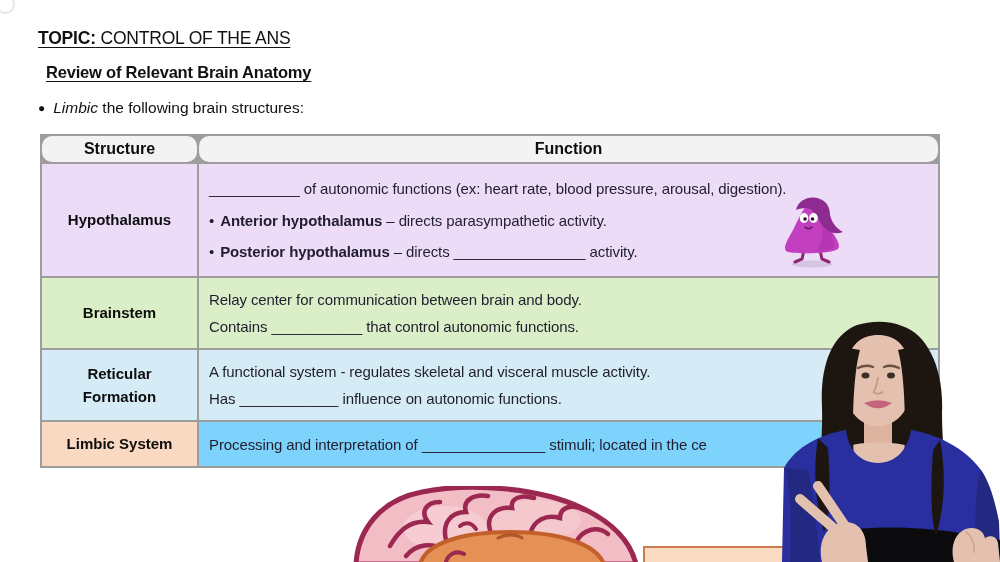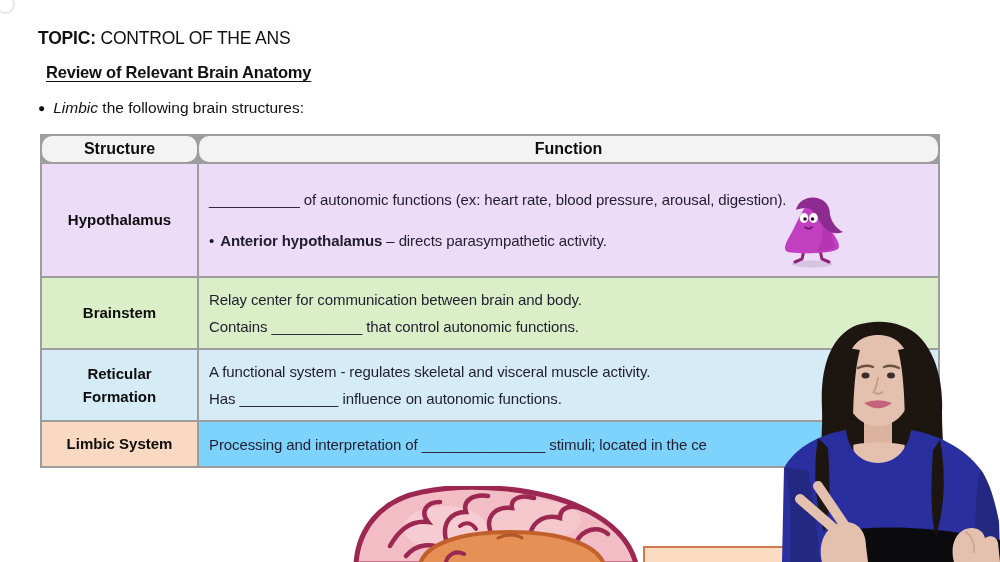--- a/index.html
+++ b/index.html
@@ -3,21 +3,21 @@
 <meta charset="utf-8">
 <style>
   html,body{margin:0;padding:0;}
   #stage{
     position:relative;width:1000px;height:562px;background:#ffffff;
     overflow:hidden;font-family:"Liberation Sans",sans-serif;
   }
   
   .hdr{position:absolute;left:38px;color:#111;white-space:nowrap;}
   #topic-line{top:28px;font-size:17.5px;letter-spacing:-0.2px;}
-  #topic-line .und{text-underline-offset:3px;}
+  #topic-line .und{text-decoration:underline;text-underline-offset:3px;}
   #topic-line .lbl{font-weight:bold;}
   #section-line{top:63px;font-size:16.5px;font-weight:bold;text-decoration:underline;text-underline-offset:3px;letter-spacing:-0.2px;margin-left:8px;}
   #recall-line{top:99px;font-size:15.5px;}
   #recall-line .blt{font-size:12px;vertical-align:1px;margin-right:8px;}
   #recall-line .ital{font-style:italic;}
   
   #anatomy-table{
     position:absolute;left:40px;top:134px;width:896px;
     display:grid;grid-template-columns:155px 1fr;
     grid-template-rows:26px 112px 70px 70px 44px;
@@ -55,20 +55,23 @@
 
   <div id="anatomy-table">
     <div class="cell th">Structure</div>
     <div class="cell th">Function</div>
 
     <div class="cell struct" style="background-color: rgb(236, 220, 248);">Hypothalamus</div>
     <div class="cell func" style="background-color: rgb(236, 220, 248);">
       <div class="line">___________ of autonomic functions (ex: heart rate, blood pressure, arousal, digestion).</div>
       <div class="line">
         <span class="blt">•</span><span class="b">Anterior hypothalamus</span><span> – directs parasympathetic activity.</span>
+      </div>
+      <div class="line">
+        <span class="blt">•</span><span class="b">Posterior hypothalamus</span><span> – directs ________________ activity.</span>
       </div>
     </div>
 
     <div class="cell struct" style="background-color: rgb(218, 239, 200);">Brainstem</div>
     <div class="cell func" style="background-color: rgb(218, 239, 200);">
       <div class="line">Relay center for communication between brain and body.</div>
       <div class="line">Contains ___________ that control autonomic functions.</div>
     </div>
 
     <div class="cell struct" style="background-color: rgb(213, 236, 246);">

